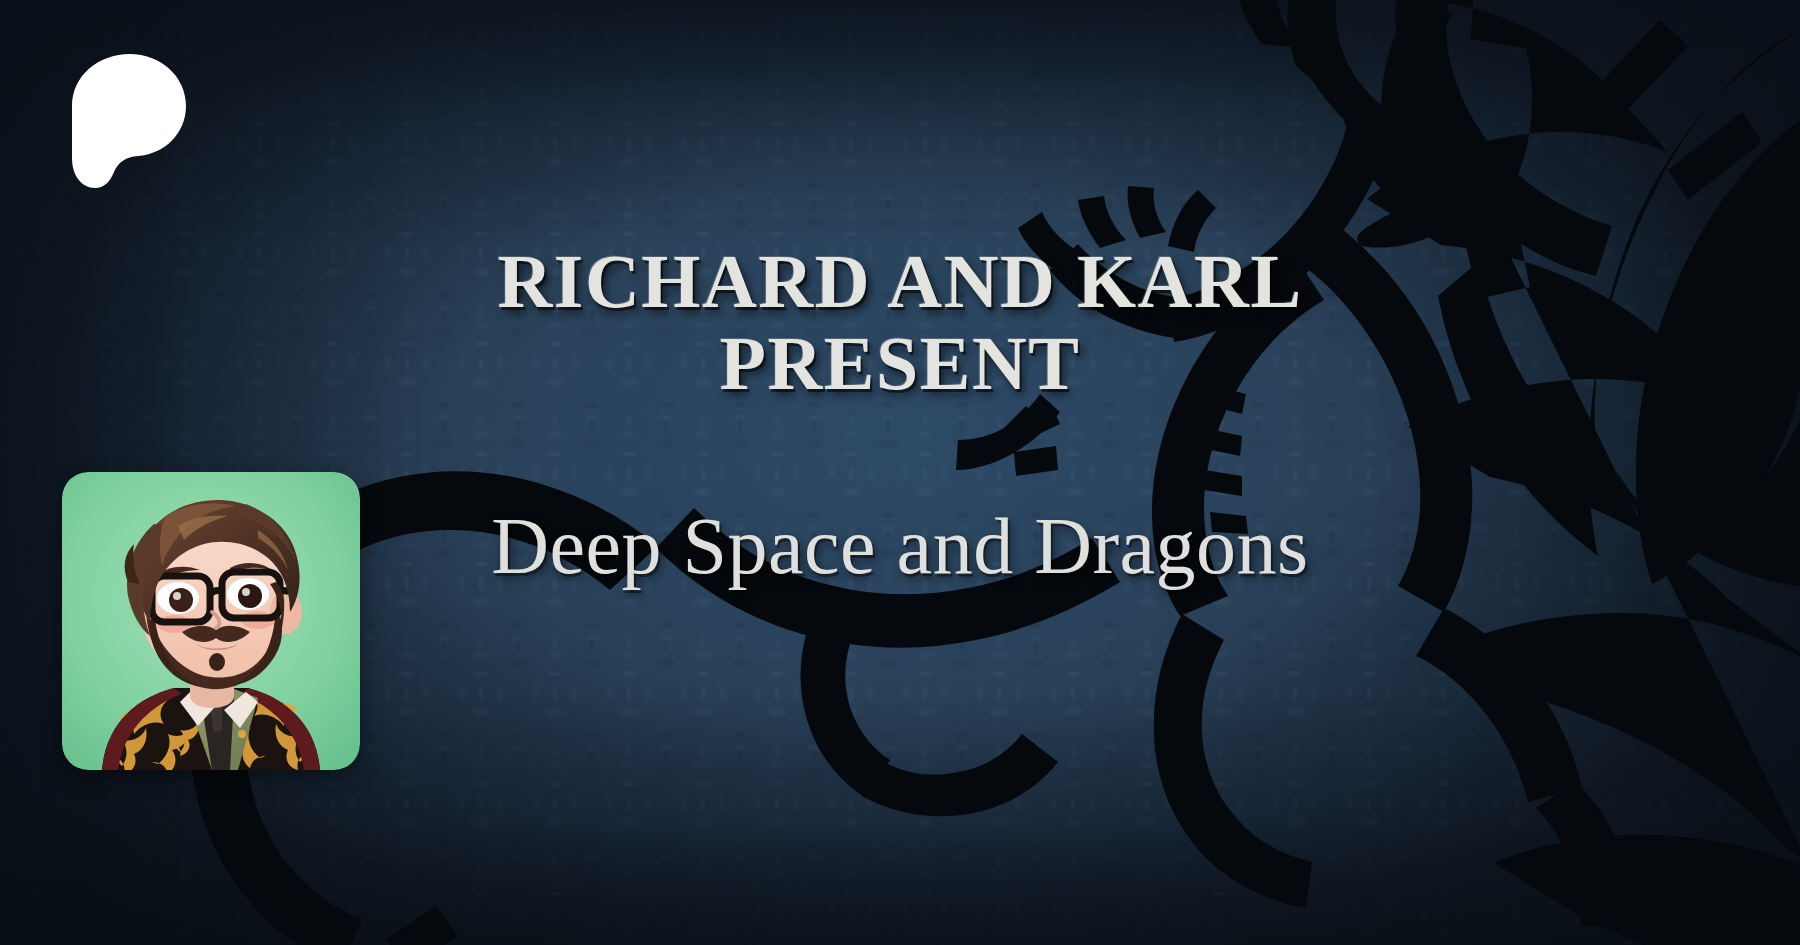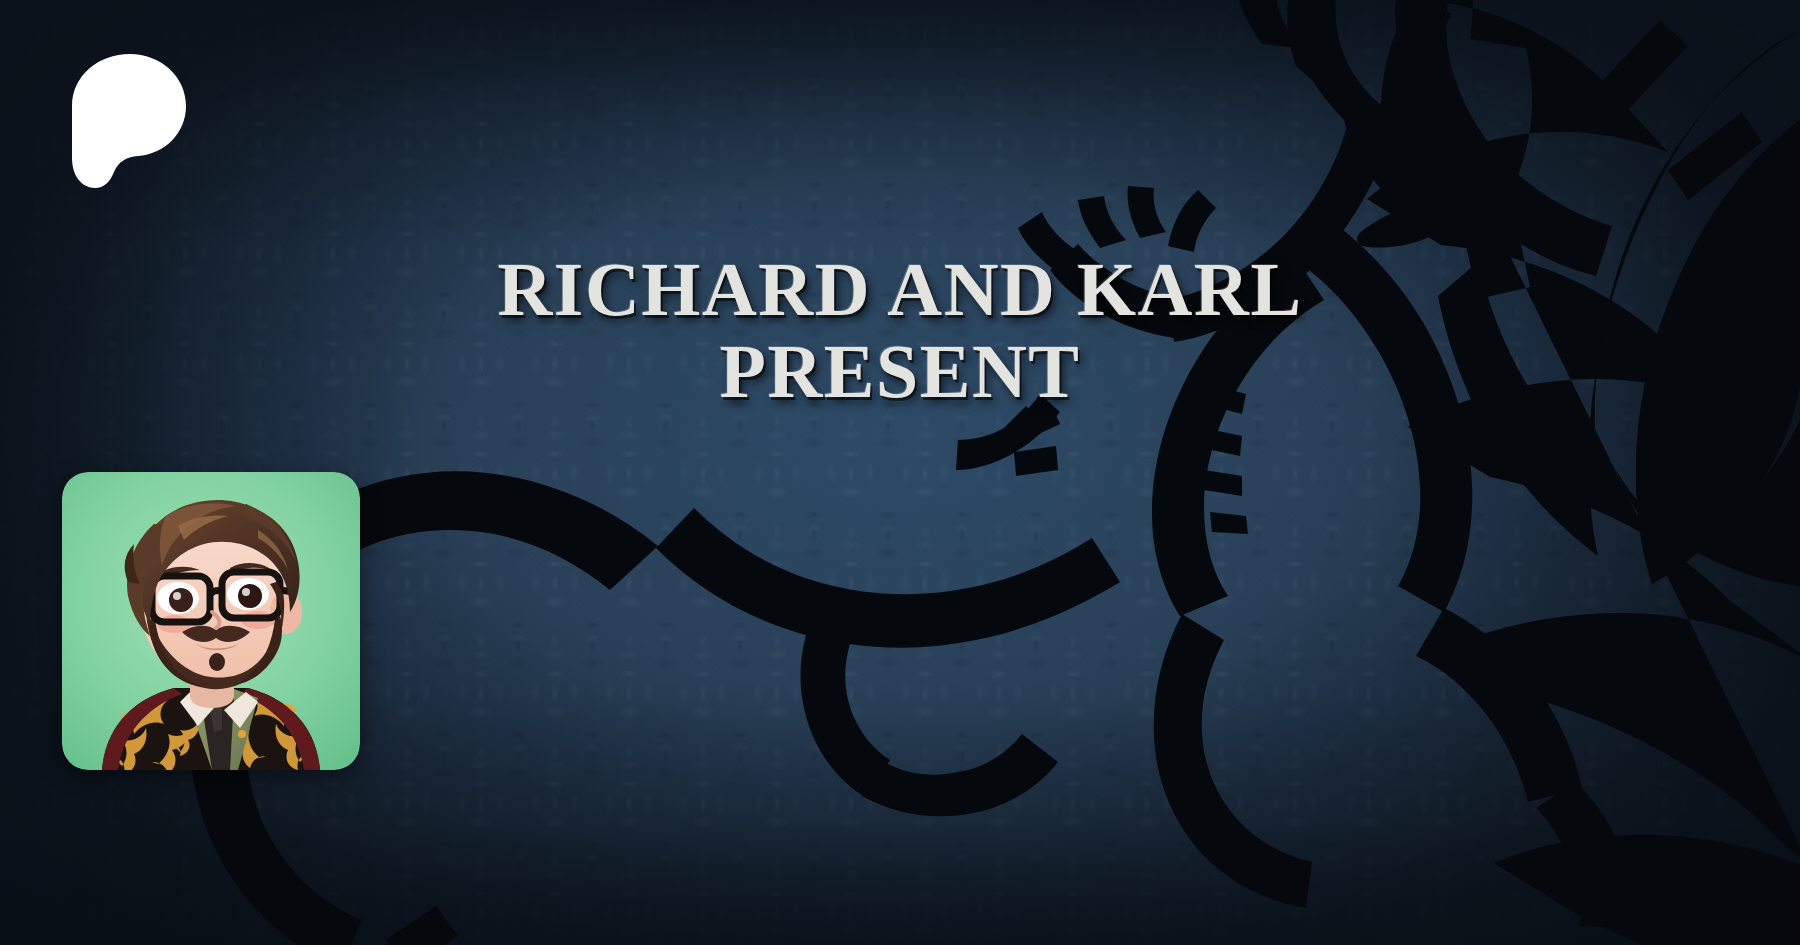--- a/index.html
+++ b/index.html
@@ -103,21 +103,21 @@
     font-weight:700;
     font-size:76px;
     line-height:1.08;
     letter-spacing:1.5px;
     color:#e3e3e0;
     text-shadow:
        2px 3px 0 rgba(0,0,0,.55),
        4px 6px 9px rgba(0,0,0,.55),
       -1px -1px 0 rgba(255,255,255,.18);
     max-width:1050px;
-    margin:8px auto;
+    margin:0 auto;
   }
   .sub-title {
     font-family:"Liberation Serif", serif;
     font-weight:400;
     font-size:80px;
     line-height:1;
     letter-spacing:.5px;
     color:#dfe0dd;
     margin-top:102px;
     text-shadow:
@@ -329,20 +329,21 @@
                C58 107 50 112 46 122
                C42 132 36 138 27 138
                C14 138 4 126 4 108
                L4 56
                C4 26 30 4 62 4 Z" fill="#ffffff"></path>
     </svg>
   </div>
 
   <div class="title-block">
     <div class="main-title">RICHARD AND KARL PRESENT</div>
+    <div class="sub-title">Deep Space and Dragons</div>
   </div>
 
   <div class="avatar-card">
     <svg viewBox="0 0 298 298" xmlns="http://www.w3.org/2000/svg" aria-hidden="true">
       <defs>
         <radialGradient id="gbg" cx="48%" cy="42%" r="72%">
           <stop offset="0%" stop-color="#9fe0b6"></stop>
           <stop offset="60%" stop-color="#82d2a1"></stop>
           <stop offset="100%" stop-color="#68c28e"></stop>
         </radialGradient>

